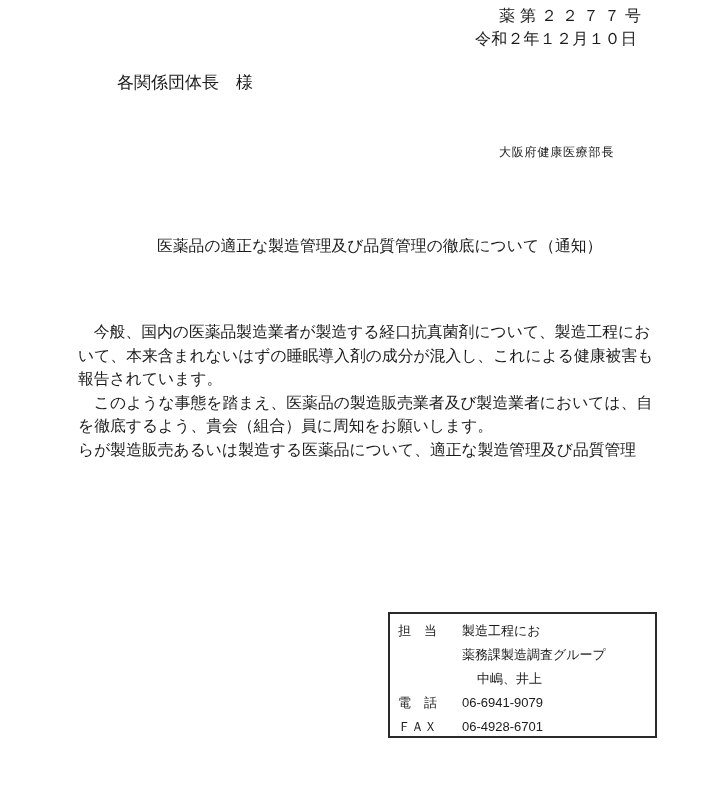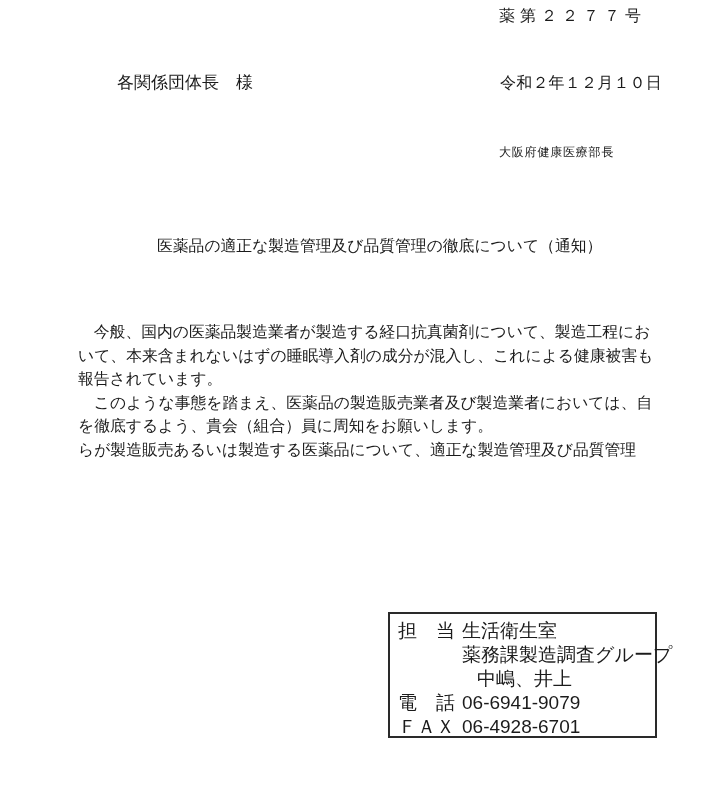--- a/index.html
+++ b/index.html
@@ -20,25 +20,24 @@
     position: absolute;
     top: 6px;
     left: 499px;
     font-size: 16px;
     letter-spacing: 5px;
     white-space: nowrap;
   }
   .doc-date {
     position: absolute;
     top: 29px;
-    left: 500px;
+    left: 475px;
     font-size: 16px;
     letter-spacing: 0.2px;
     white-space: nowrap;
-    margin-top: 44px;
   }
   .addressee {
     position: absolute;
     top: 71px;
     left: 117px;
     font-size: 17px;
     white-space: nowrap;
     font-family: Liberation Mono, monospace;
   }
   .sender {
@@ -69,21 +68,21 @@
   }
   .contact-box {
     position: absolute;
     top: 612px;
     left: 388px;
     width: 269px;
     height: 126px;
     border: 2px solid #2a2a2a;
     box-sizing: border-box;
     padding: 5px 14px 0 8px;
-    font-size: 19px;
+    font-size: 13px;
     line-height: 24px;
   }
   .contact-row {
     display: flex;
     white-space: pre;
   }
   .contact-label {
     display: inline-block;
     width: 64px;
     flex: 0 0 64px;
@@ -115,21 +114,21 @@
     <div class="body-line">いて、本来含まれないはずの睡眠導入剤の成分が混入し、これによる健康被害も</div>
     <div class="body-line">報告されています。</div>
     <div class="body-line">　このような事態を踏まえ、医薬品の製造販売業者及び製造業者においては、自</div>
     <div class="body-line">を徹底するよう、貴会（組合）員に周知をお願いします。</div>
     <div class="body-line">らが製造販売あるいは製造する医薬品について、適正な製造管理及び品質管理</div>
   </div>
 
   <div class="contact-box">
     <div class="contact-row">
       <span class="contact-label">担　当</span>
-      <span class="contact-value">生活衛生室</span>
+      <span class="contact-value">製造工程にお</span>
     </div>
     <div class="contact-row">
       <span class="contact-label"></span>
       <span class="contact-value">薬務課製造調査グループ</span>
     </div>
     <div class="contact-row indent-1">
       <span class="contact-label"></span>
       <span class="contact-value">中嶋、井上</span>
     </div>
     <div class="contact-row">

